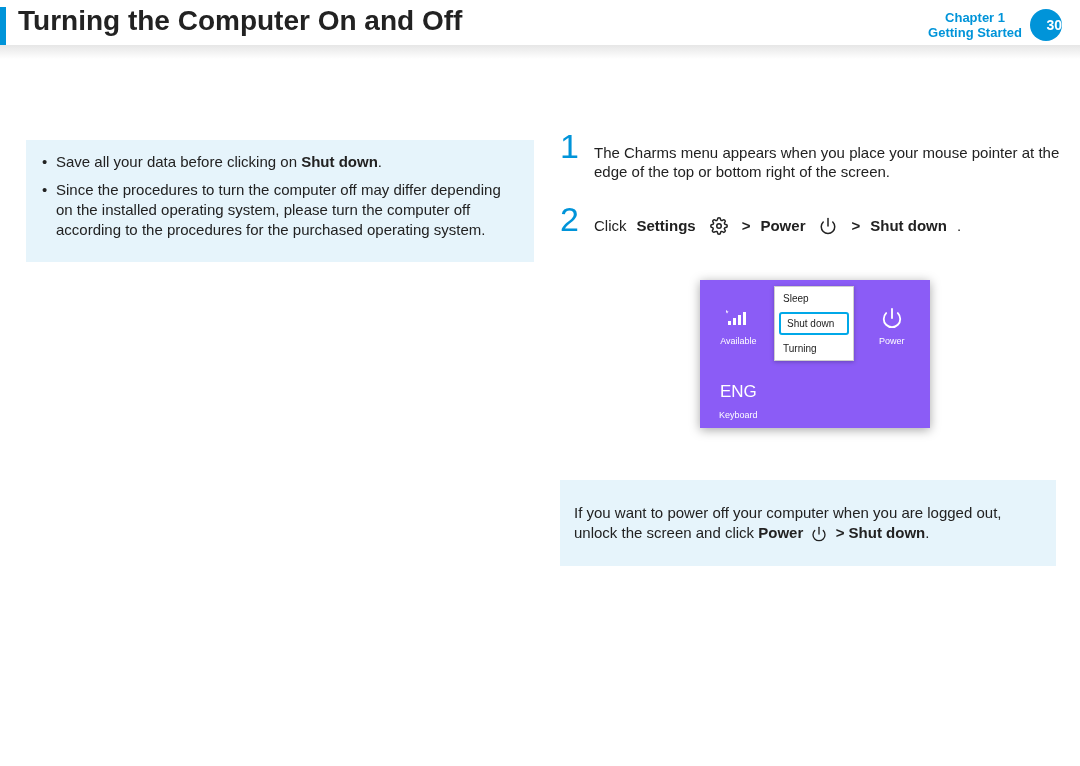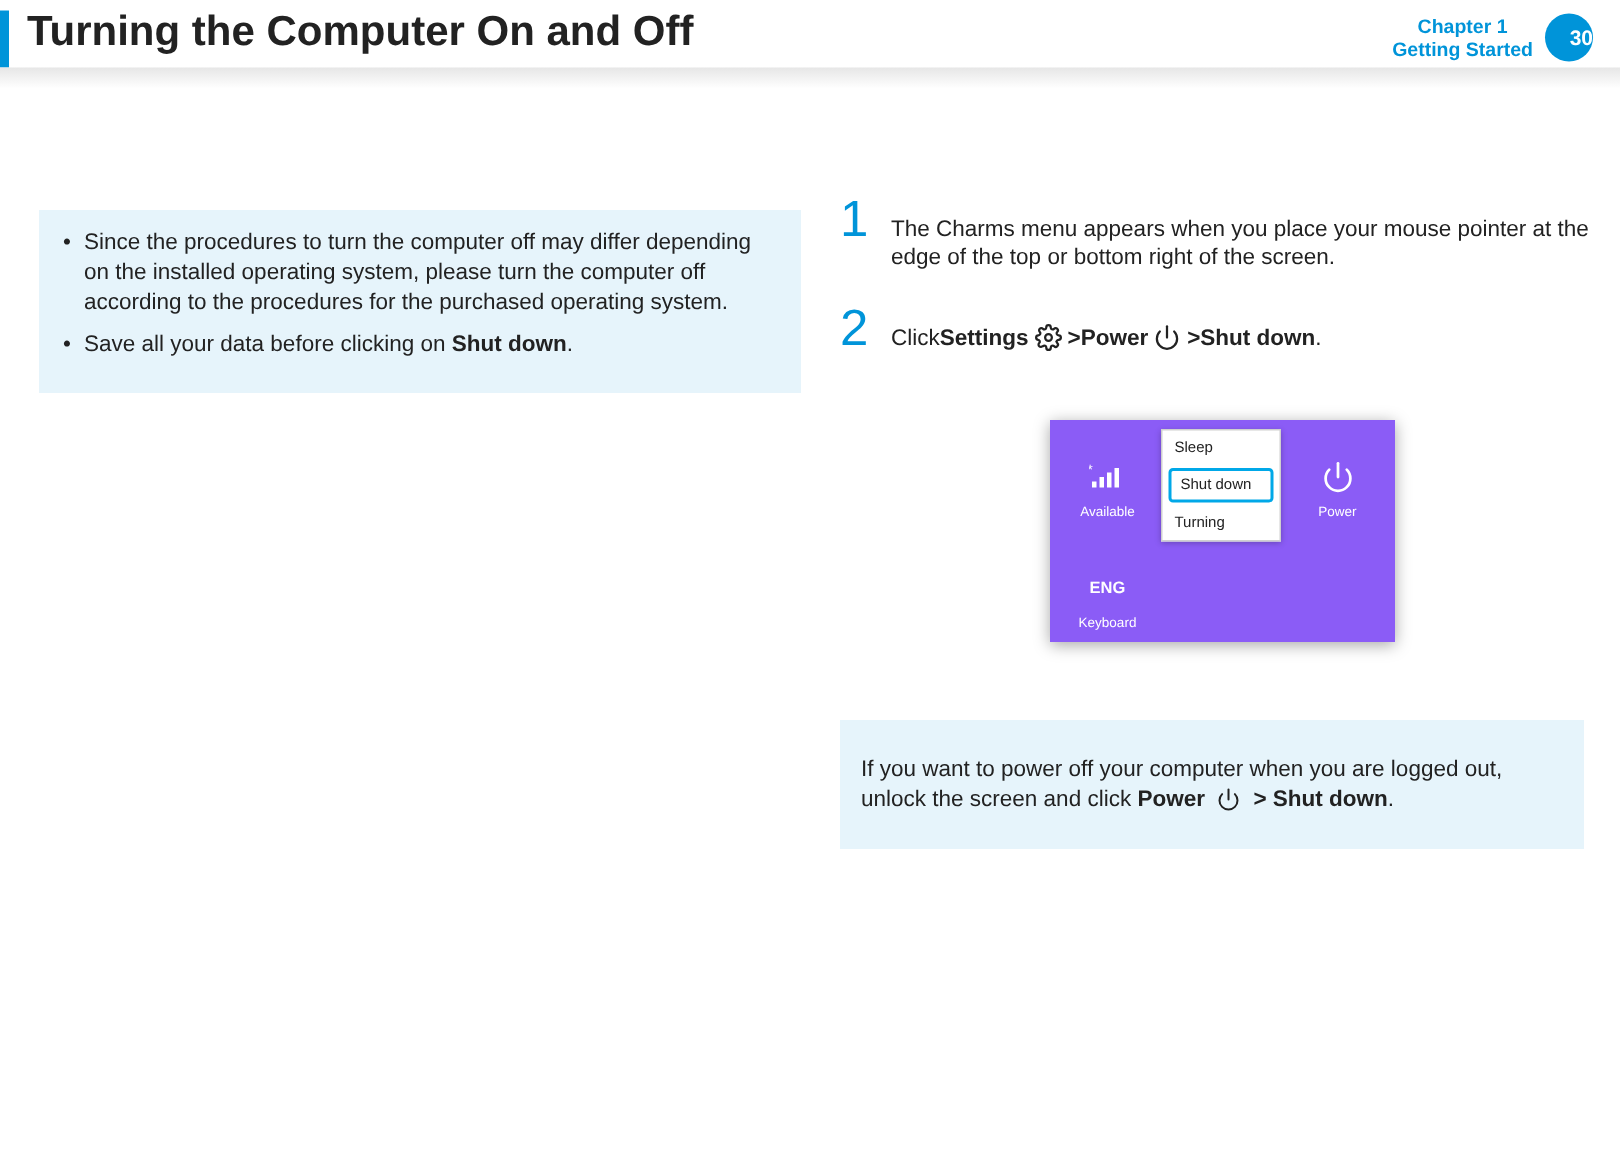--- a/index.html
+++ b/index.html
@@ -14,21 +14,21 @@
 .left-box{position:absolute;left:26px;top:140px;width:508px;background:#e6f4fb;padding:12px 14px 14px 14px;box-sizing:border-box;font-size:15px;line-height:20px}
 .left-box ul{margin:0;padding:0 0 0 16px;list-style:none}
 .left-box li{position:relative;margin-bottom:8px;padding-left:0}
 .left-box li::before{content:"•";position:absolute;left:-14px;top:0}
 
 .step{position:absolute;left:560px;width:500px;font-size:15px;line-height:19px}
 .step-num{position:absolute;left:0;top:-6px;font-size:34px;color:#0094d9;font-weight:400;font-family:'Segoe UI Light','Segoe UI',Arial,sans-serif}
 .step-body{margin-left:34px}
 .step1{top:143px}
 .step2{top:216px}
-.step2 .step-body{display:flex;align-items:flex-start;flex-wrap:wrap;gap:0}
+.step2 .step-body{display:flex;align-items:flex-end;flex-wrap:wrap;gap:10px}
 .inline-icon{display:inline-flex;vertical-align:middle;margin:0 4px}
 
 .charms{position:absolute;left:700px;top:280px;width:230px;height:148px;background:#8b5cf6;box-shadow:0 2px 10px rgba(0,0,0,0.35)}
 .charms-grid{display:grid;grid-template-columns:1fr 1fr 1fr;height:100%;color:#fff}
 .charms-cell{display:flex;flex-direction:column;align-items:center;justify-content:flex-end;padding-bottom:8px;font-size:9px}
 .charms-cell .ic{height:28px;display:flex;align-items:center;justify-content:center;margin-bottom:4px}
 .charms-cell.topmid{position:relative}
 .popup{position:absolute;left:74px;top:6px;width:78px;background:#fff;border:1px solid #cfcfcf;color:#222;font-size:10px;box-shadow:0 1px 4px rgba(0,0,0,0.25);z-index:2}
 .popup-item{padding:6px 8px}
 .popup-item.sel{margin:2px 4px;border:2px solid #00a8e8;border-radius:3px;padding:4px 6px}
@@ -47,24 +47,24 @@
   <div class="chapter-block">
     <div>Chapter 1</div>
     <div>Getting Started</div>
   </div>
   <div class="page-num-badge">30</div>
 </div>
 <div class="header-shadow"></div>
 
 <div class="left-box">
   <ul>
-    <li>Since the procedures to turn the computer off may differ depending on the installed operating system, please turn the computer off according to the procedures for the purchased operating system.</li>
     <li>
       <span>Save all your data before clicking on </span><b>Shut down</b><span>.</span>
     </li>
+    <li>Since the procedures to turn the computer off may differ depending on the installed operating system, please turn the computer off according to the procedures for the purchased operating system.</li>
   </ul>
 </div>
 
 <div class="step step1">
   <div class="step-num">1</div>
   <div class="step-body">The Charms menu appears when you place your mouse pointer at the edge of the top or bottom right of the screen.</div>
 </div>
 
 <div class="step step2">
   <div class="step-num">2</div>
@@ -115,21 +115,21 @@
       <div class="ic">
         <svg width="22" height="22" viewBox="0 0 24 24" fill="none" stroke="#fff" stroke-width="2" stroke-linecap="round">
               <path d="M18.36 6.64a9 9 0 1 1-12.73 0"></path>
               <line x1="12" y1="2" x2="12" y2="12"></line>
             </svg>
       </div>
       <span>Power</span>
     </div>
     <div class="charms-cell">
       <div class="ic">
-        <span style="font-size:11px;font-weight:700">ENG</span>
+        <span style="font-size:17px;font-weight:400">ENG</span>
       </div>
       <span>Keyboard</span>
     </div>
   </div>
 </div>
 
 <div class="bottom-box">
   <span>If you want to power off your computer when you are logged out, unlock the screen and click </span><b>Power</b>
   <span class="inline-icon">
     <svg width="16" height="16" viewBox="0 0 24 24" fill="none" stroke="#222" stroke-width="2" stroke-linecap="round">

